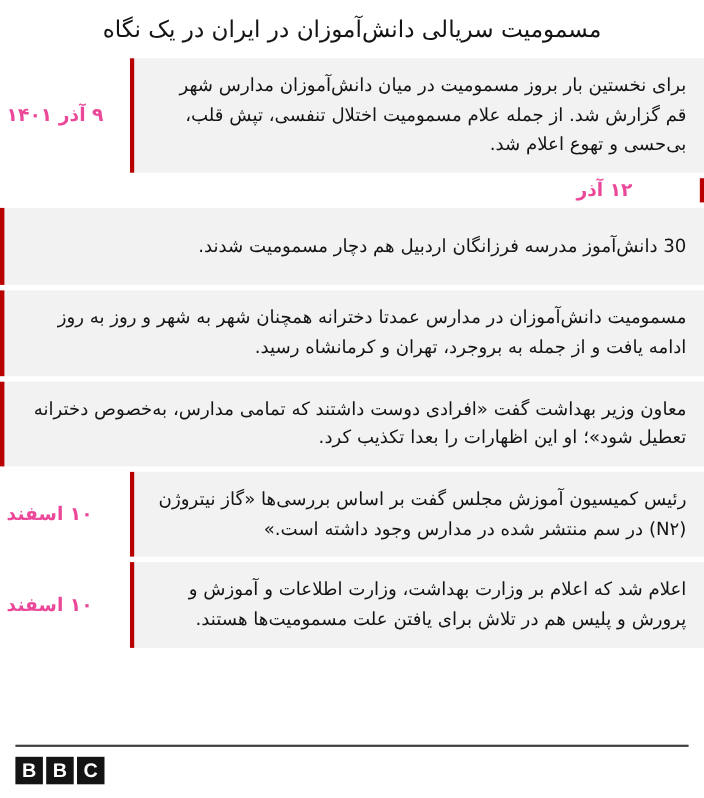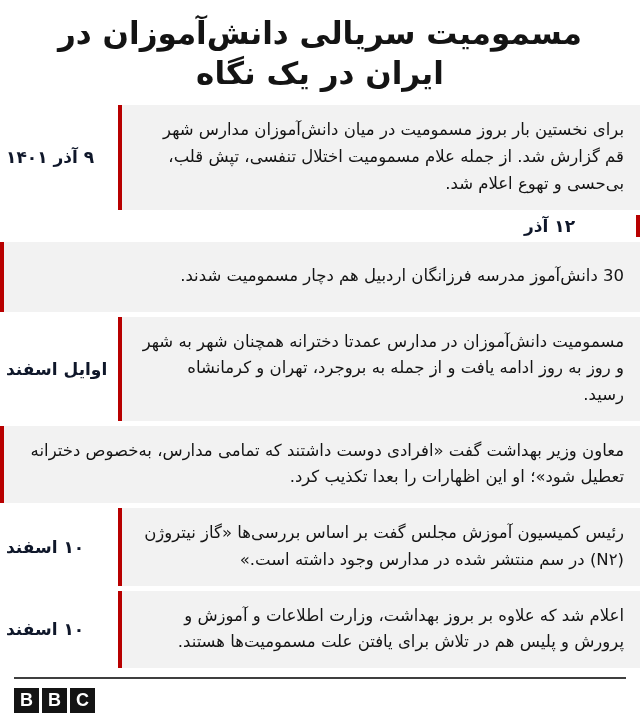--- a/index.html
+++ b/index.html
@@ -25,23 +25,23 @@
     flex-direction: column;
     background: #ffffff;
   }
 
   
   .title-wrap {
     padding: 14px 18px 12px 18px;
     text-align: center;
   }
   .title {
-    font-size: 31px;
+    font-size: 21px;
     line-height: 1.28;
-    font-weight: bold;
+    font-weight: normal;
     letter-spacing: 0;
     color: #141414;
     margin: 0;
     direction: rtl;
   }
 
   
   .timeline {
     display: flex;
     flex-direction: column;
@@ -65,21 +65,21 @@
     display: flex;
     align-items: center;
     justify-content: flex-end;
     padding-left: 6px;
     padding-right: 14px;
     box-sizing: border-box;
   }
   .date-text {
     font-size: 17px;
     font-weight: bold;
-    color: #0f172a;
+    color: #ec4899;
     white-space: nowrap;
     direction: rtl;
     line-height: 1.3;
   }
 
   
   .marker {
     flex: 0 0 4px;
     width: 4px;
     background: #b80000;
@@ -167,23 +167,20 @@
         <p class="desc-text">30 دانش‌آموز مدرسه فرزانگان اردبیل هم دچار مسمومیت شدند.</p>
       </div>
       <div class="marker"></div>
     </div>
 
     <div class="row">
       <div class="desc-cell">
         <p class="desc-text">مسمومیت دانش‌آموزان در مدارس عمدتا دخترانه همچنان شهر به شهر و روز به روز ادامه یافت و از جمله به بروجرد، تهران و کرمانشاه رسید.</p>
       </div>
       <div class="marker"></div>
-      <div class="date-cell">
-        <span class="date-text">اوایل اسفند</span>
-      </div>
     </div>
 
     <div class="row">
       <div class="desc-cell">
         <p class="desc-text">معاون وزیر بهداشت گفت «افرادی دوست داشتند که تمامی مدارس، به‌خصوص دخترانه تعطیل شود»؛ او این اظهارات را بعدا تکذیب کرد.</p>
       </div>
       <div class="marker"></div>
     </div>
 
     <div class="row">
@@ -191,21 +188,21 @@
         <p class="desc-text">رئیس کمیسیون آموزش مجلس گفت بر اساس بررسی‌ها «گاز نیتروژن (N۲) در سم منتشر شده در مدارس وجود داشته است.»</p>
       </div>
       <div class="marker"></div>
       <div class="date-cell">
         <span class="date-text">۱۰ اسفند</span>
       </div>
     </div>
 
     <div class="row">
       <div class="desc-cell">
-        <p class="desc-text">اعلام شد که علاوه بر بروز بهداشت، وزارت اطلاعات و آموزش و پرورش و پلیس هم در تلاش برای یافتن علت مسمومیت‌ها هستند.</p>
+        <p class="desc-text">اعلام شد که اعلام بر وزارت بهداشت، وزارت اطلاعات و آموزش و پرورش و پلیس هم در تلاش برای یافتن علت مسمومیت‌ها هستند.</p>
       </div>
       <div class="marker"></div>
       <div class="date-cell">
         <span class="date-text">۱۰ اسفند</span>
       </div>
     </div>
 
   </div>
 
   <div class="footer">

